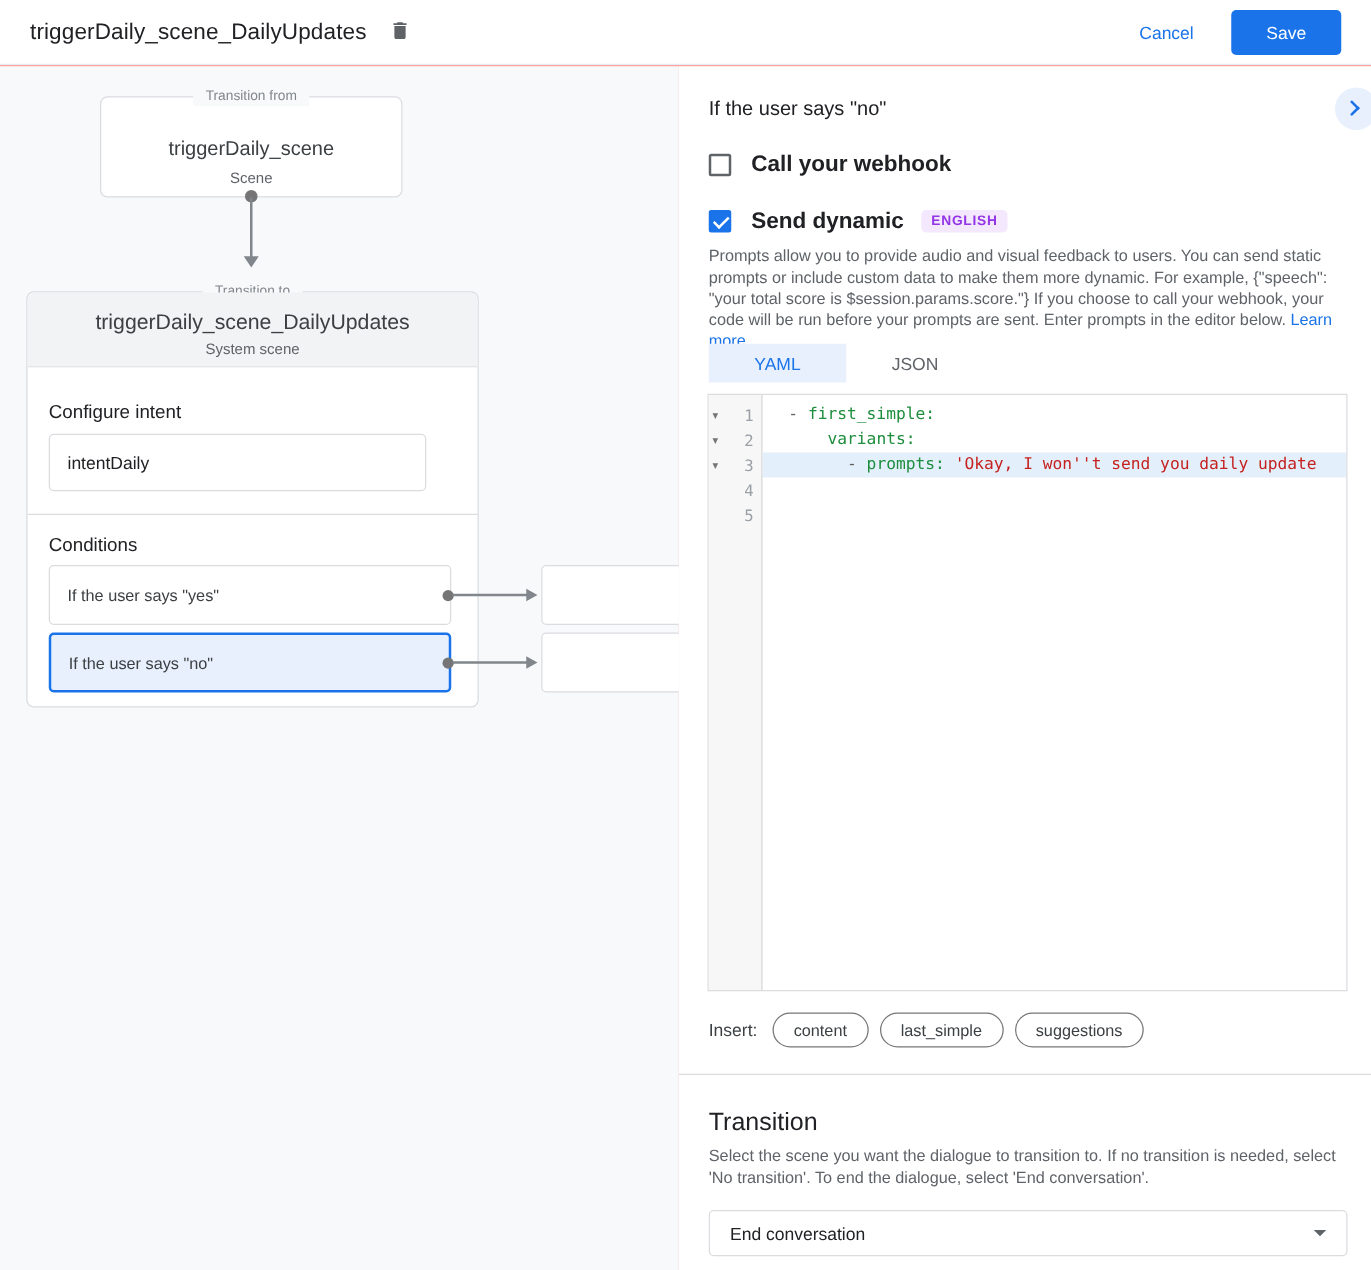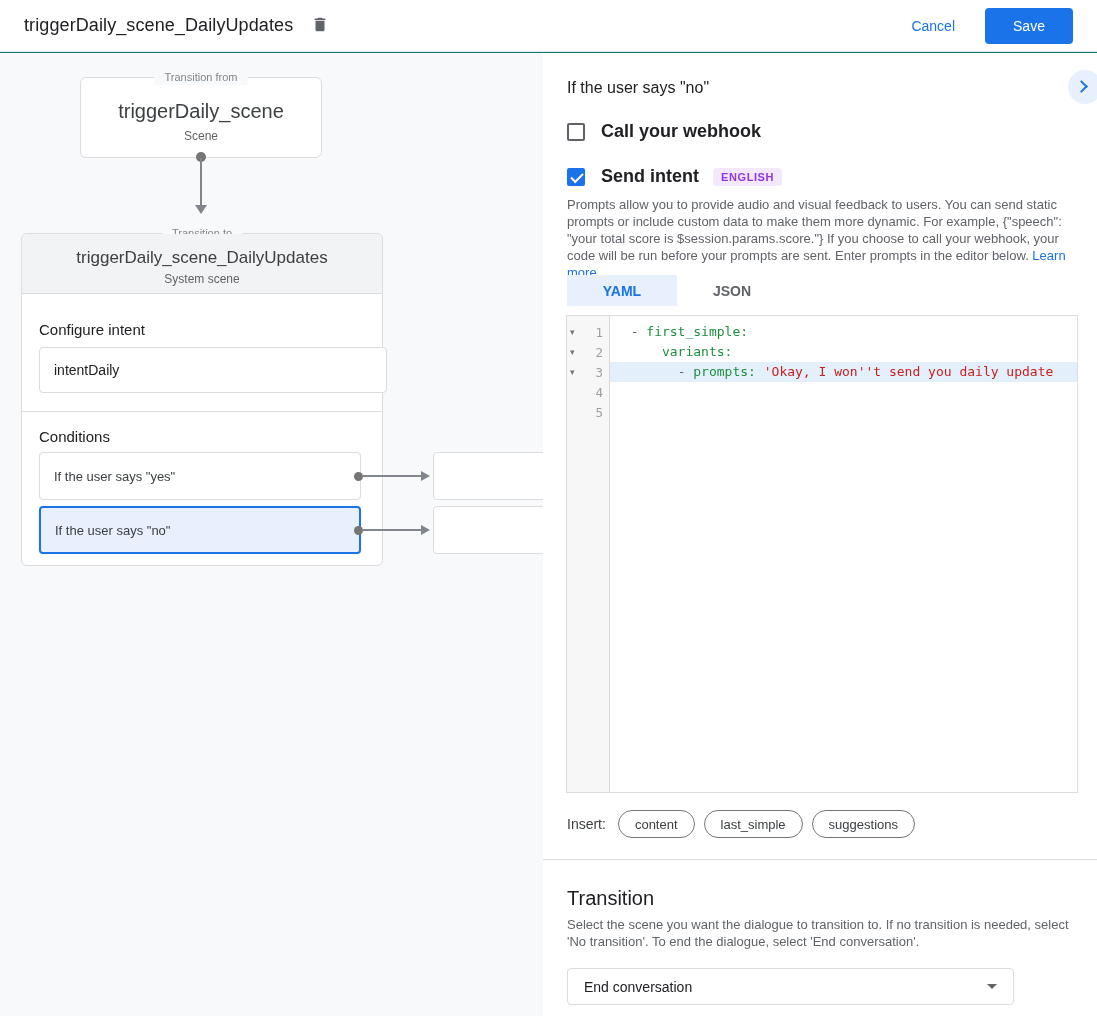--- a/index.html
+++ b/index.html
@@ -1,19 +1,19 @@
 <!DOCTYPE html>
 <html><head>
 <meta charset="utf-8">
 <style>
   * { margin:0; padding:0; box-sizing:border-box; }
   html,body { background:#fff; }
   .screen {
     position:relative; width:1097px; height:1016px; overflow:hidden;
-    font-family:"Liberation Sans", sans-serif; color:#202124; background:#0f766e;
+    font-family:"Liberation Sans", sans-serif; color:#202124; background:#fca5a5;
   }
 
   
   .topbar {
     position:absolute; left:0; top:0; width:1097px; height:52px; background:#fff;
     border-bottom:1px solid #e8eaed; display:flex; align-items:center; padding:0 24px; z-index:5;
   }
   .topbar-title { font-size:18px; font-weight:500; color:#202124; letter-spacing:.1px; }
   .trash-btn { margin-left:18px; background:none; border:none; cursor:pointer; display:flex; align-items:center; }
   .topbar-spacer { flex:1; }
@@ -22,39 +22,39 @@
 
   
   .left-panel { position:absolute; left:0; top:53px; width:543px; height:963px; background:#f8f9fa; overflow:hidden; }
 
   .flow-box { position:absolute; background:#fff; border:1px solid #dadce0; border-radius:6px; }
   .flow-legend {
     position:absolute; top:-8px; left:50%; transform:translateX(-50%);
     background:#f8f9fa; padding:0 10px; font-size:11px; color:#80868b; white-space:nowrap; line-height:15px;
   }
   .from-box { left:80px; top:24px; width:242px; height:81px; text-align:center; }
-  .from-title { margin-top:22px; font-size:20px; color:#3c4043; }
+  .from-title { margin-top:33px; font-size:16px; color:#3c4043; }
   .from-sub { margin-top:6px; font-size:12px; color:#5f6368; }
 
   .conn-dot { position:absolute; width:10px; height:10px; border-radius:50%; background:#757575; }
   .v-line { position:absolute; left:200px; top:105px; width:2px; height:48px; background:#80868b; }
   .arrow-down { position:absolute; left:195px; top:152px; width:0; height:0;
     border-left:6px solid transparent; border-right:6px solid transparent; border-top:9px solid #80868b; }
 
   .to-box { left:21px; top:180px; width:362px; height:333px; }
   .to-header {
     position:absolute; left:0; top:0; width:100%; height:60px; background:#f1f3f4;
     border-bottom:1px solid #dadce0; border-radius:6px 6px 0 0; text-align:center;
   }
   .to-title { margin-top:14px; font-size:17px; color:#3c4043; }
   .to-sub { margin-top:4px; font-size:12px; color:#5f6368; }
 
   .section-label { position:absolute; left:17px; font-size:15px; color:#202124; }
   .intent-input {
-    position:absolute; left:17px; top:113px; width:348px; height:46px; background:#fff;
+    position:absolute; left:17px; top:113px; width:302px; height:46px; background:#fff;
     border:1px solid #dadce0; border-radius:4px; display:flex; align-items:center;
     padding-left:14px; font-size:14px; color:#202124;
   }
   .to-divider { position:absolute; left:0; top:177px; width:100%; border-top:1px solid #dadce0; }
 
   .cond-row {
     position:absolute; left:17px; width:322px; height:48px; background:#fff;
     border:1px solid #dadce0; border-radius:4px; display:flex; align-items:center;
     padding-left:14px; font-size:13px; color:#3c4043; cursor:pointer;
   }
@@ -84,21 +84,21 @@
     border-left:2px solid #fff; border-bottom:2px solid #fff; transform:rotate(-45deg); }
   .check-label { margin-left:16px; font-size:18px; font-weight:700; color:#202124; }
   .lang-badge { margin-left:14px; background:#f3e8fd; color:#9334e6; font-size:11px; font-weight:700;
     letter-spacing:.6px; padding:3px 8px; border-radius:4px; }
 
   .rp-desc { position:absolute; left:24px; top:143px; width:520px; font-size:13px; line-height:17px; color:#5f6368; }
   .learn-link { color:#1a73e8; text-decoration:none; cursor:pointer; }
 
   .tabs { position:absolute; left:24px; top:222px; display:flex; }
   .tab { width:110px; height:31px; display:flex; align-items:center; justify-content:center;
-    font-size:14px; font-weight:700; color:#5f6368; cursor:pointer; background:none; border:none; font-family:inherit; }
+    font-size:14px; font-weight:400; color:#5f6368; cursor:pointer; background:none; border:none; font-family:inherit; }
   .tab.active { background:#e8f0fe; color:#1a73e8; }
 
   .editor { position:absolute; left:23px; top:262px; width:512px; height:478px;
     border:1px solid #dadce0; display:flex; background:#fff; }
   .gutter { width:43px; background:#f7f7f7; border-right:1px solid #d9d9d9; padding-top:6px; flex:none; }
   .gut-cell { height:20px; display:flex; align-items:center; }
   .fold { width:14px; padding-left:3px; font-size:9px; color:#757575; font-family:"Liberation Sans",sans-serif; }
   .lnum { flex:1; text-align:right; padding-right:6px; font-family:"DejaVu Sans Mono",monospace; font-size:12.5px; color:#9aa0a6; }
   .code-col { flex:1; padding-top:6px; overflow:hidden; }
   .code-line { height:20px; line-height:20px; white-space:pre; padding-left:5px;
@@ -109,21 +109,21 @@
   .yaml-str { color:#c5221f; }
 
   .insert-row { position:absolute; left:24px; top:757px; display:flex; align-items:center; }
   .insert-label { font-size:14px; color:#3c4043; margin-right:12px; }
   .chip { height:28px; border:1px solid #747775; border-radius:14px; background:#fff; padding:0 16px;
     font-size:13px; color:#3c4043; font-family:inherit; cursor:pointer; margin-right:9px; display:flex; align-items:center; }
 
   .rp-divider { position:absolute; left:0; top:806px; width:554px; border-top:1px solid #dadce0; }
   .trans-heading { position:absolute; left:24px; top:834px; font-size:20px; color:#202124; }
   .trans-desc { position:absolute; left:24px; top:863px; width:520px; font-size:13px; line-height:17px; color:#5f6368; }
-  .dropdown { position:absolute; left:24px; top:915px; width:447px; height:37px; border:1px solid #dadce0;
+  .dropdown { position:absolute; left:24px; top:915px; width:511px; height:37px; border:1px solid #dadce0;
     border-radius:4px; background:#fff; display:flex; align-items:center; padding:0 16px; cursor:pointer; }
   .dropdown-value { flex:1; font-size:14px; color:#202124; }
   .caret-down { width:0; height:0; border-left:5px solid transparent; border-right:5px solid transparent;
     border-top:5px solid #5f6368; }
 </style>
 </head>
 <body>
 
 <div class="screen">
 
@@ -191,21 +191,21 @@
       <span class="chev-right"></span>
     </button>
 
     <div class="check-row" style="top:68px;">
       <span class="checkbox"></span>
       <span class="check-label">Call your webhook</span>
     </div>
 
     <div class="check-row" style="top:113px;">
       <span class="checkbox checked"></span>
-      <span class="check-label">Send intent</span>
+      <span class="check-label">Send dynamic</span>
       <span class="lang-badge">ENGLISH</span>
     </div>
 
     <div class="rp-desc"><span>Prompts allow you to provide audio and visual feedback to users. You can send static prompts or include custom data to make them more dynamic. For example, {"speech": "your total score is $session.params.score."} If you choose to call your webhook, your code will be run before your prompts are sent. Enter prompts in the editor below. </span><a class="learn-link">Learn more</a></div>
 
     <div class="tabs">
       <button class="tab active">YAML</button>
       <button class="tab">JSON</button>
     </div>
 

